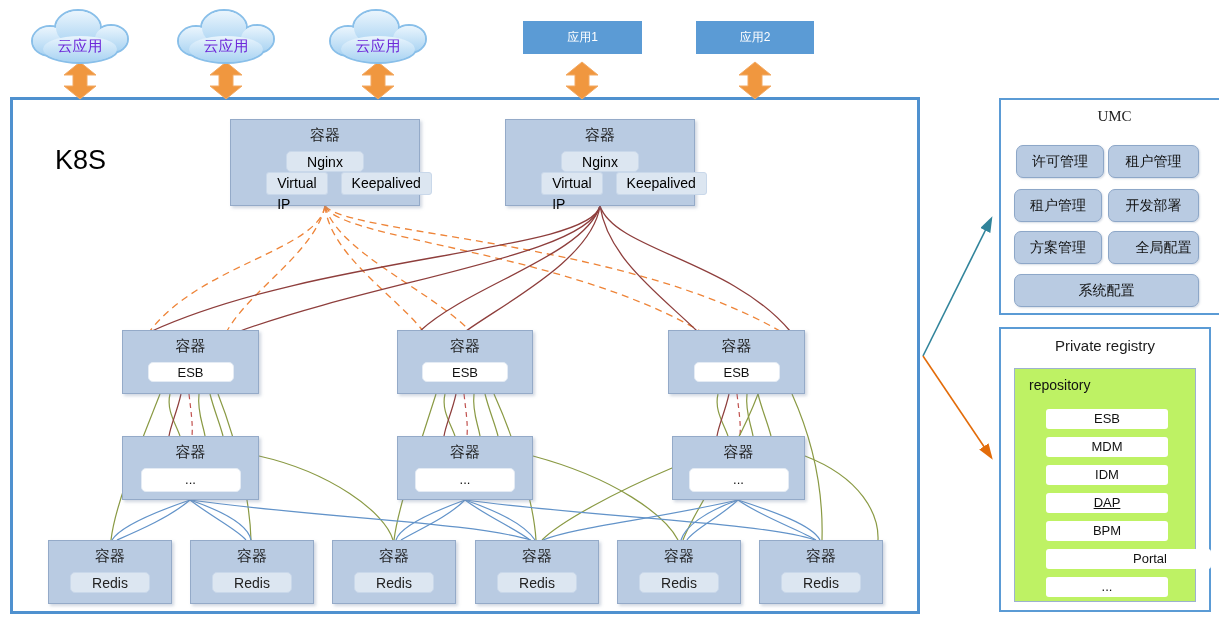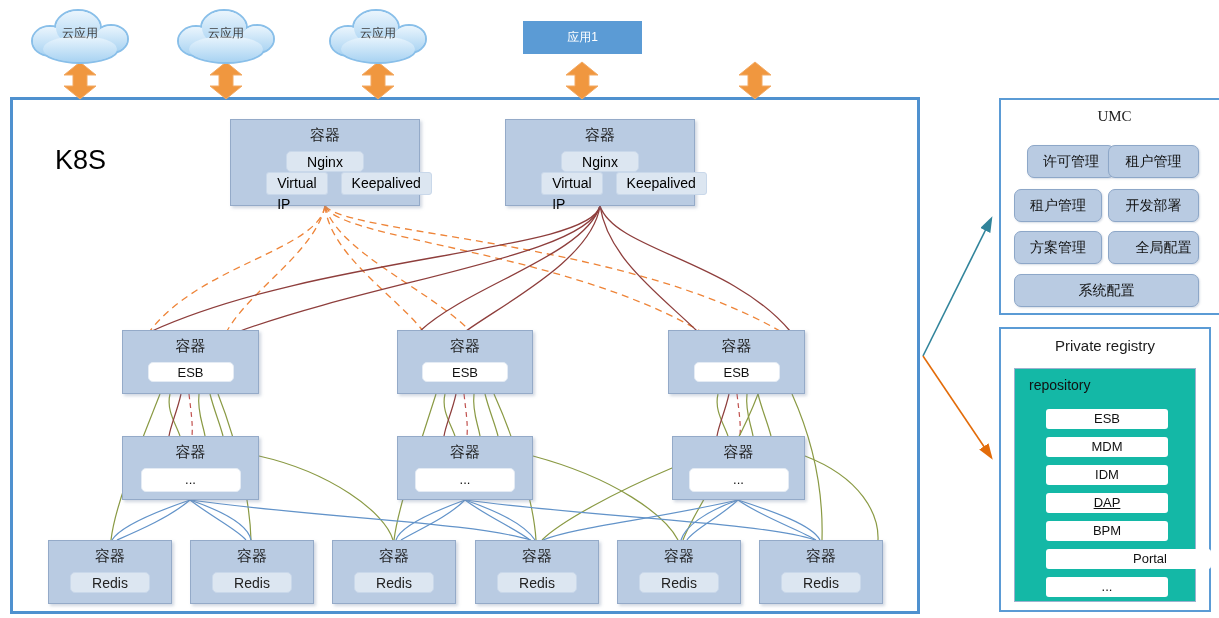--- a/index.html
+++ b/index.html
@@ -8,22 +8,22 @@
 
   .overlay{position:absolute;left:0;top:0;z-index:1;pointer-events:none;}
 
   
   .k8s-box{position:absolute;left:10px;top:97px;width:904px;height:511px;
     border:3px solid #4f91cf;background:#fff;z-index:0;}
   .k8s-label{position:absolute;left:55px;top:145px;font-size:27px;color:#000;z-index:2;}
 
   
   .cloud{position:absolute;width:120px;height:64px;z-index:2;}
-  .cloud-label{position:absolute;left:0;top:22px;width:100%;text-align:center;
-    color:#404040;font-size:12px;}
+  .cloud-label{position:absolute;left:0;top:34px;width:100%;text-align:center;
+    color:#6d28d9;font-size:15px;}
 
   
   .appbox{position:absolute;top:21px;height:33px;background:#5b9bd5;z-index:2;
     display:flex;align-items:center;justify-content:center;color:#fff;font-size:12px;}
 
   
   .cbox{position:absolute;background:#b9cbe2;border:1px solid #94aac8;
     box-shadow:2px 2px 3px rgba(120,140,170,.35);z-index:2;box-sizing:border-box;}
   .cbox-title{text-align:center;font-size:15px;color:#1c1c1c;margin-top:6px;}
   .pill{margin:6px auto 0;text-align:center;border-radius:5px;box-sizing:border-box;}
@@ -37,21 +37,21 @@
   .dots-pill{width:100px;height:24px;line-height:22px;font-size:13px;color:#111;}
   .redis-pill{width:80px;height:21px;line-height:21px;font-size:14px;color:#222;}
 
   
   .panel{position:absolute;background:#fff;border:2px solid #5b9bd5;z-index:2;box-sizing:border-box;}
   .panel-title{text-align:center;font-size:15px;color:#1c1c1c;margin-top:8px;}
   .umc-btn{position:absolute;background:#b9cbe2;border:1px solid #8da7c8;border-radius:7px;
     display:flex;align-items:center;justify-content:center;font-size:14px;color:#111;
     box-sizing:border-box;box-shadow:1px 1px 2px rgba(120,140,170,.3);}
   .repo-box{position:absolute;left:13px;top:39px;width:182px;height:234px;
-    background:#14b8a6;border:1px solid #9db2cf;box-sizing:border-box;}
+    background:#bef264;border:1px solid #9db2cf;box-sizing:border-box;}
   .repo-label{position:absolute;left:14px;top:8px;font-size:14px;color:#111;}
   .repo-pill{position:absolute;left:31px;width:122px;height:20px;line-height:20px;
     background:#fff;border-radius:3px;text-align:center;font-size:13px;color:#111;}
 </style>
 </head>
 <body>
 
 <div class="stage">
 
   <div class="k8s-box"></div>
@@ -214,20 +214,23 @@
         <ellipse cx="91" cy="36" rx="16" ry="13"></ellipse>
           <ellipse cx="60" cy="46" rx="37" ry="13"></ellipse>
       </g>
     </svg>
     <div class="cloud-label">云应用</div>
   </div>
 
   <div class="appbox" style="left:523px;width:119px;">
     <span>应用1</span>
   </div>
+  <div class="appbox" style="left:696px;width:118px;">
+    <span>应用2</span>
+  </div>
 
   <div class="cbox" style="left:230px;top:119px;width:190px;height:87px;">
     <div class="cbox-title">容器</div>
     <div class="pill pill-light nginx-pill">Nginx</div>
     <div class="vip-row">
       <span class="vip-pill">Virtual IP</span>
       <span class="vip-pill">Keepalived</span>
     </div>
   </div>
   <div class="cbox" style="left:505px;top:119px;width:190px;height:87px;">
@@ -285,21 +288,21 @@
     <div class="cbox-title">容器</div>
     <div class="pill pill-light redis-pill">Redis</div>
   </div>
   <div class="cbox" style="left:759px;top:540px;width:124px;height:64px;">
     <div class="cbox-title">容器</div>
     <div class="pill pill-light redis-pill">Redis</div>
   </div>
 
   <div class="panel" style="left:999px;top:98px;width:231px;height:217px;font-family:Liberation Serif, serif;">
     <div class="panel-title">UMC</div>
-    <div class="umc-btn" style="left:26px;top:45px;width:88px;height:33px;">许可管理</div>
+    <div class="umc-btn" style="left:15px;top:45px;width:88px;height:33px;">许可管理</div>
     <div class="umc-btn" style="left:107px;top:45px;width:91px;height:33px;">租户管理</div>
     <div class="umc-btn" style="left:13px;top:89px;width:88px;height:33px;">租户管理</div>
     <div class="umc-btn" style="left:107px;top:89px;width:91px;height:33px;">开发部署</div>
     <div class="umc-btn" style="left:13px;top:131px;width:88px;height:33px;">方案管理</div>
     <div class="umc-btn" style="left:107px;top:131px;width:91px;height:33px;padding-left:20px;">全局配置</div>
     <div class="umc-btn" style="left:13px;top:174px;width:185px;height:33px;">系统配置</div>
   </div>
 
   <div class="panel" style="left:999px;top:327px;width:212px;height:285px;">
     <div class="panel-title">Private registry</div>

